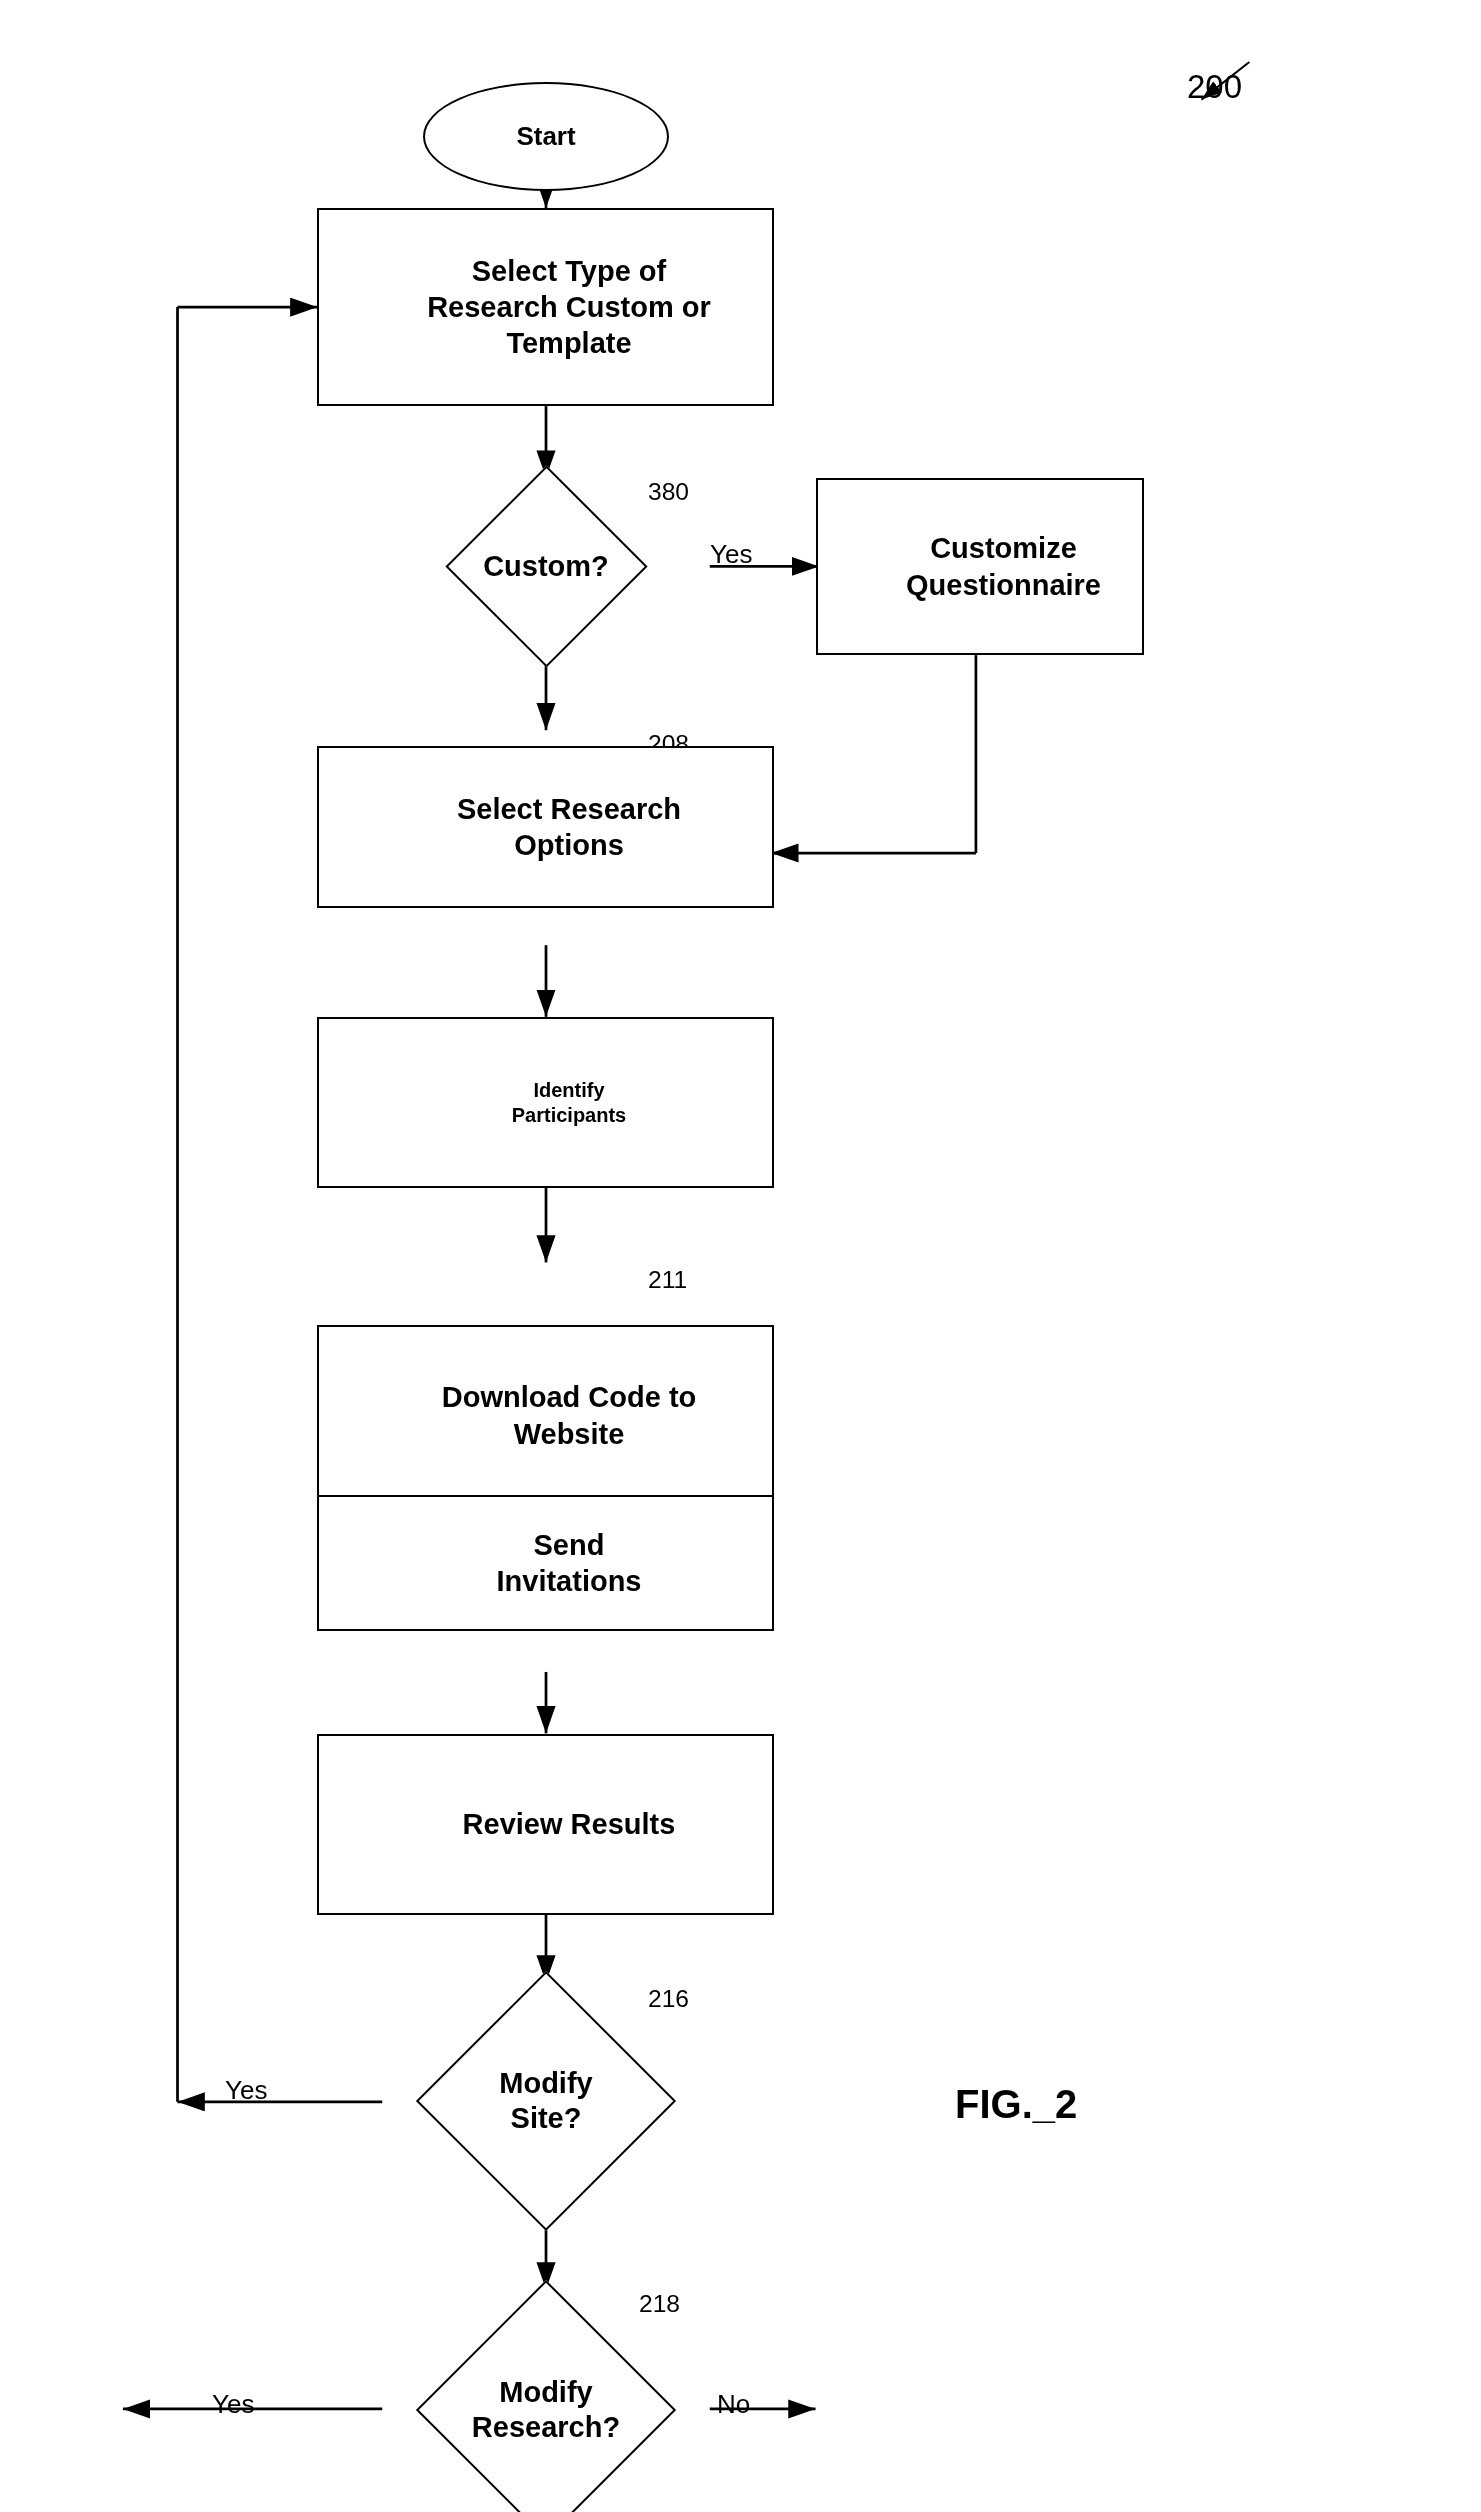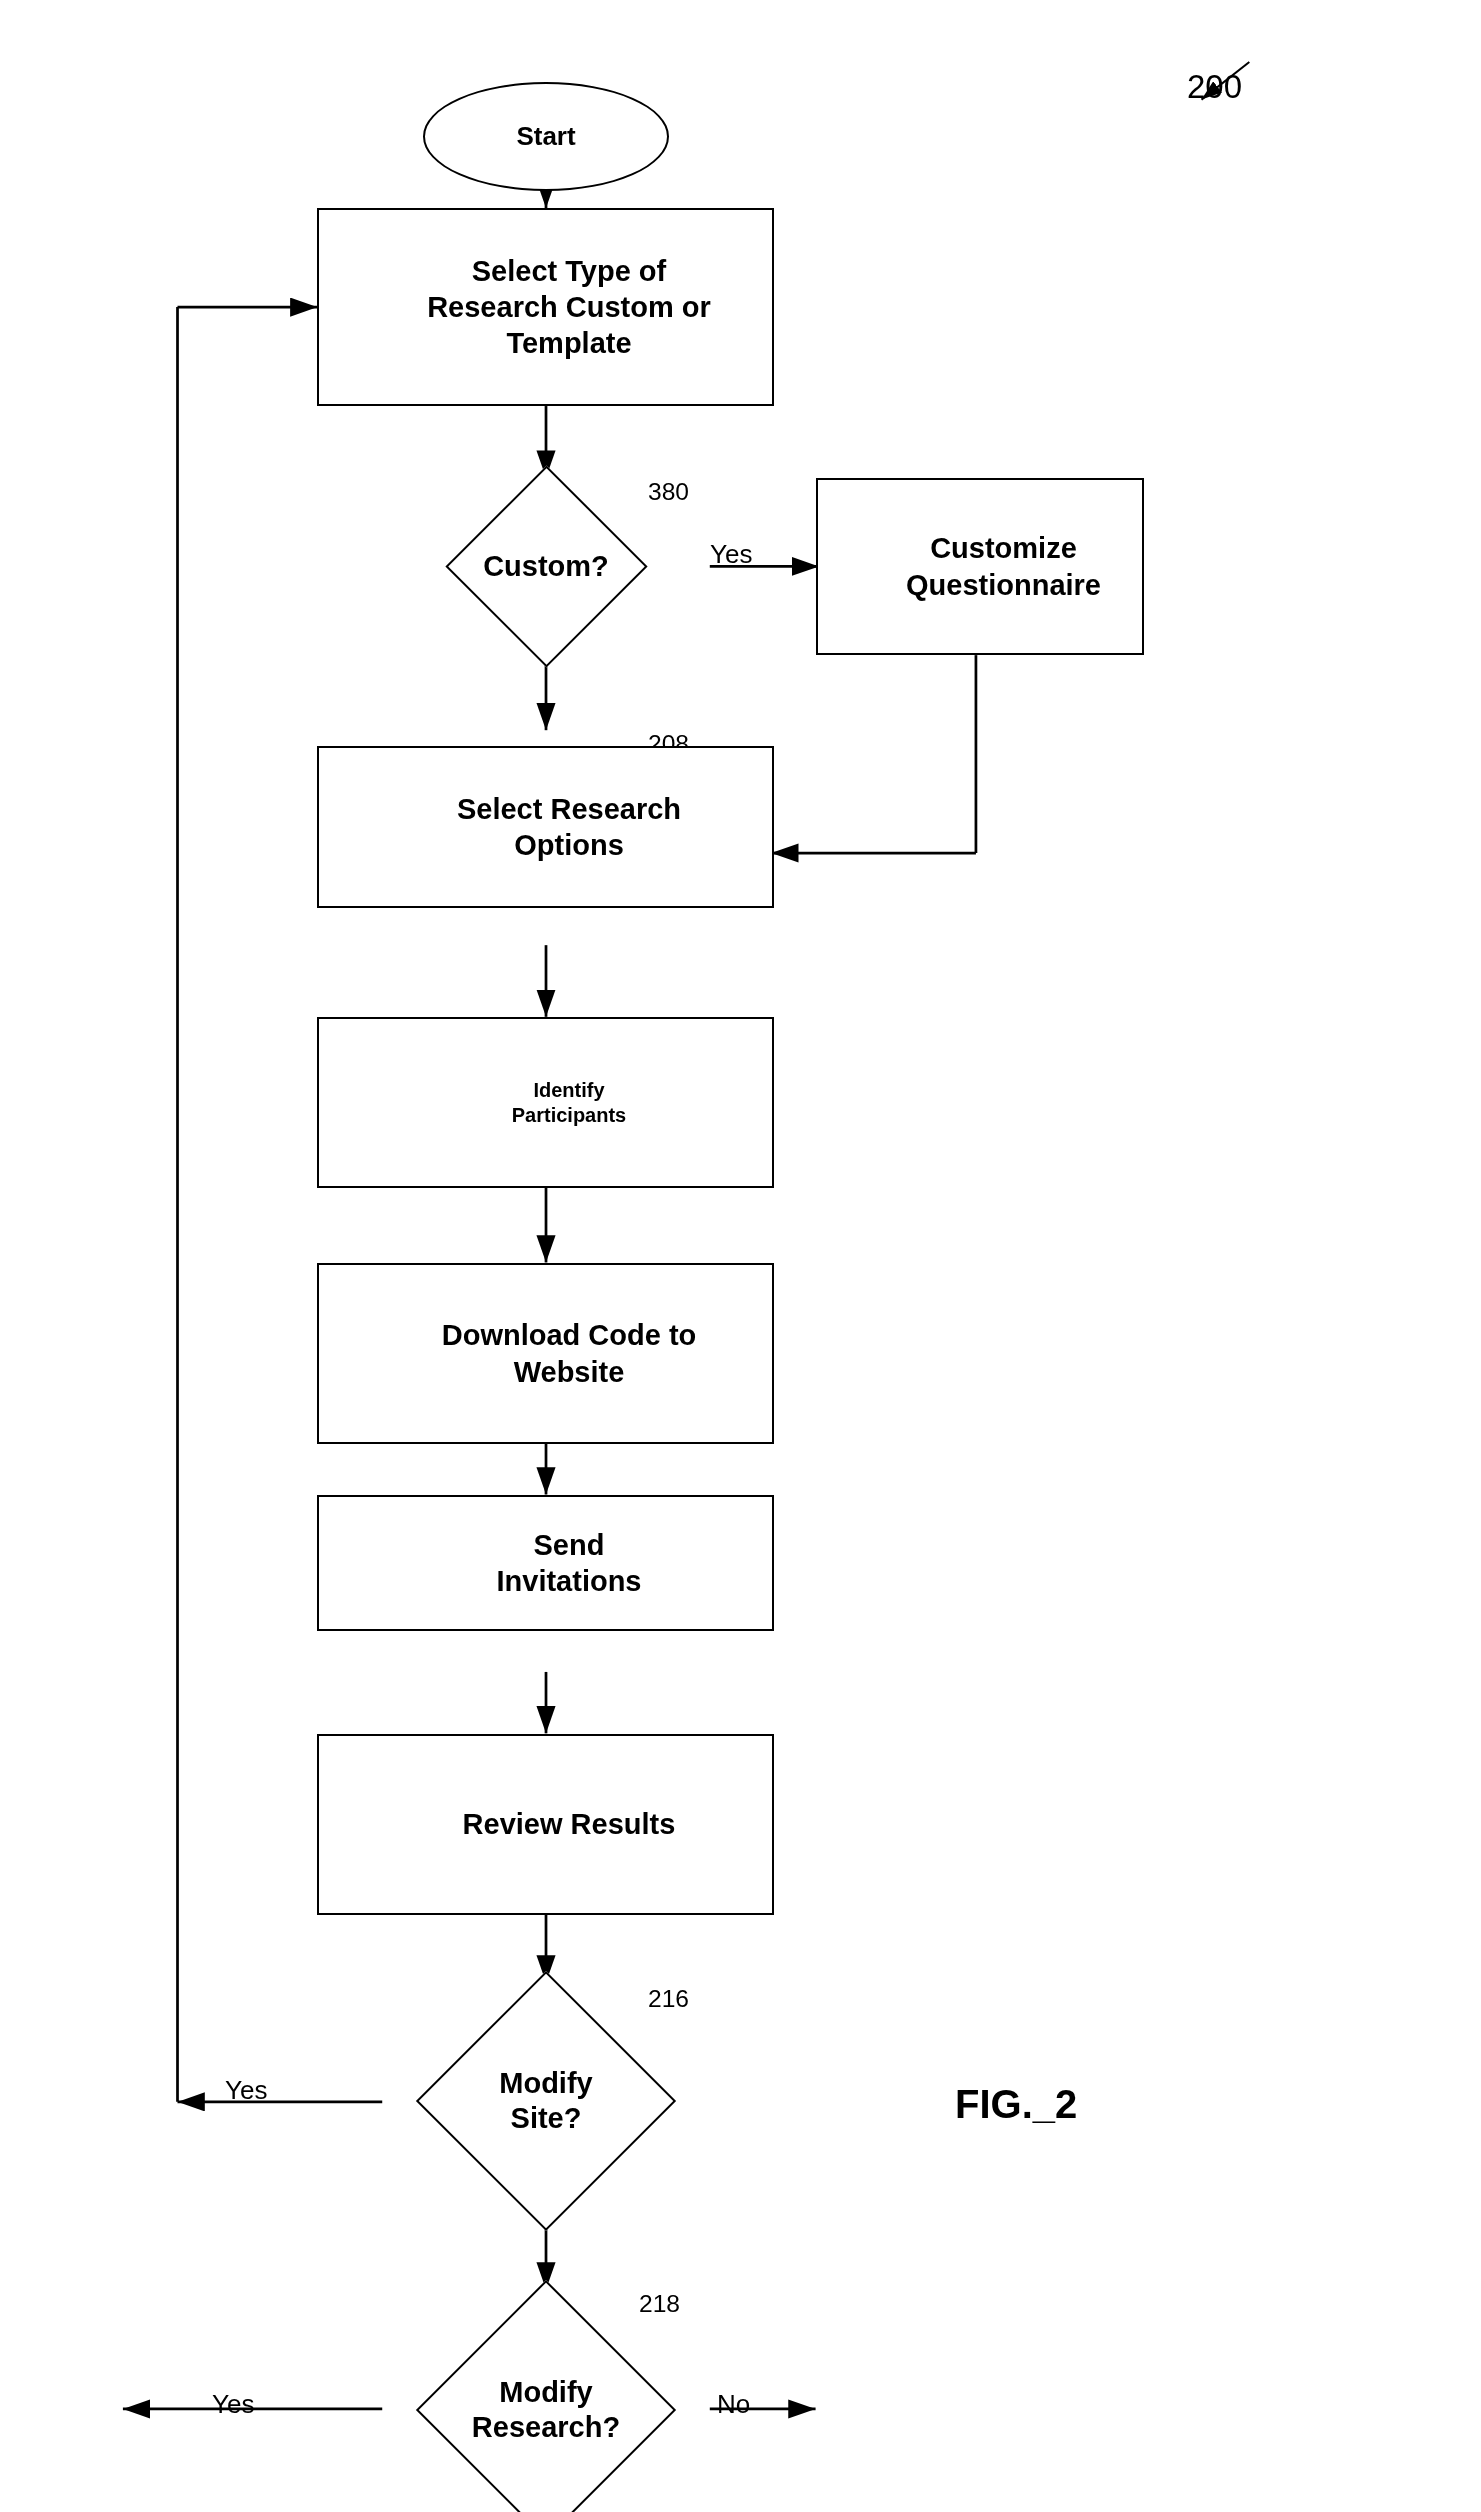--- a/index.html
+++ b/index.html
@@ -177,21 +177,21 @@
   </div>
 
   <div class="fc-element rect" style="left:317px; top:1017px; width:457px; height:171px;">
     <span class="label" style="font-size:20px;">Identify<br>Participants</span>
   </div>
 
   <div class="ref-num" style="left:648px; top:1266px;">
     <span>211</span>
   </div>
 
-  <div class="fc-element rect" style="left:317px; top:1263px; width:457px; height:181px;">
+  <div class="fc-element rect" style="left:317px; top:1325px; width:457px; height:181px;">
     <span class="label" style="font-size:29px;">Download Code to<br>Website</span>
   </div>
 
   <div class="ref-num" style="left:648px; top:1497px;">
     <span>212</span>
   </div>
 
   <div class="fc-element rect" style="left:317px; top:1495px; width:457px; height:136px;">
     <span class="label" style="font-size:29px;">Send<br>Invitations</span>
   </div>

